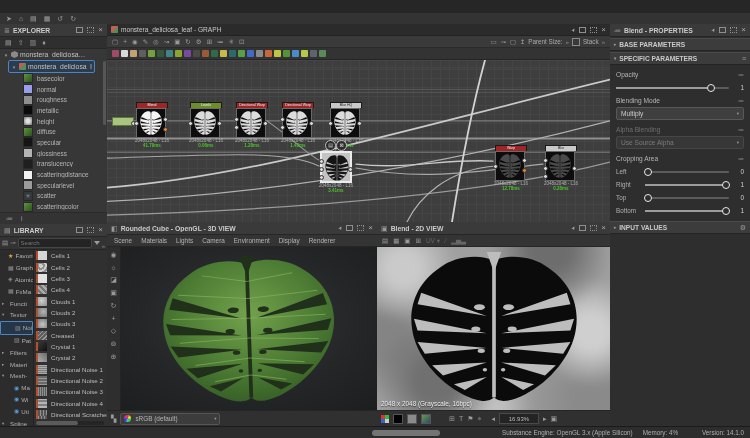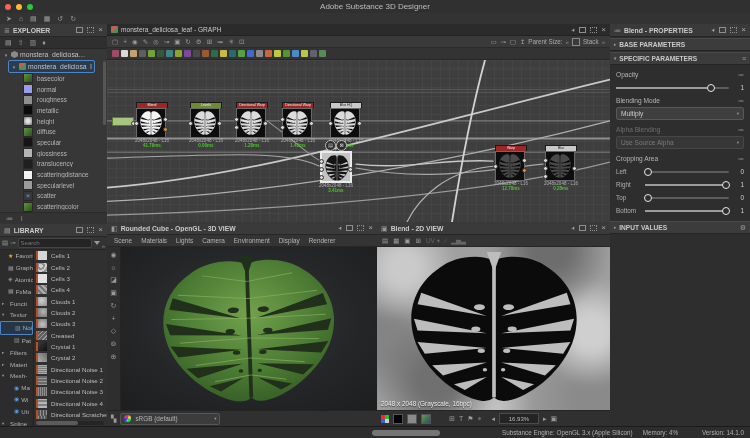--- a/index.html
+++ b/index.html
@@ -174,26 +174,20 @@
       <ellipse cx="43" cy="70" rx="2" ry="1.5"></ellipse>
         <ellipse cx="57" cy="70" rx="2" ry="1.5"></ellipse>
       <circle cx="45" cy="83" r="1.2"></circle>
         <circle cx="55" cy="83" r="1.2"></circle>
     </g>
   </defs>
 </svg>
 
 <div id="root">
 
-  <div id="titlebar">
-    <span class="tl" style="background:#ff5f57"></span>
-    <span class="tl" style="background:#febc2e"></span>
-    <span class="tl" style="background:#28c840"></span>
-    <span class="title">Adobe Substance 3D Designer</span>
-  </div>
 
   <div id="apptb">
 
   <span class="ic">➤</span>
       <span class="ic">⌂</span>
       <span class="ic">▤</span>
       <span class="ic">▦</span>
       <span class="ic">↺</span>
       <span class="ic">↻</span>
     </div>

